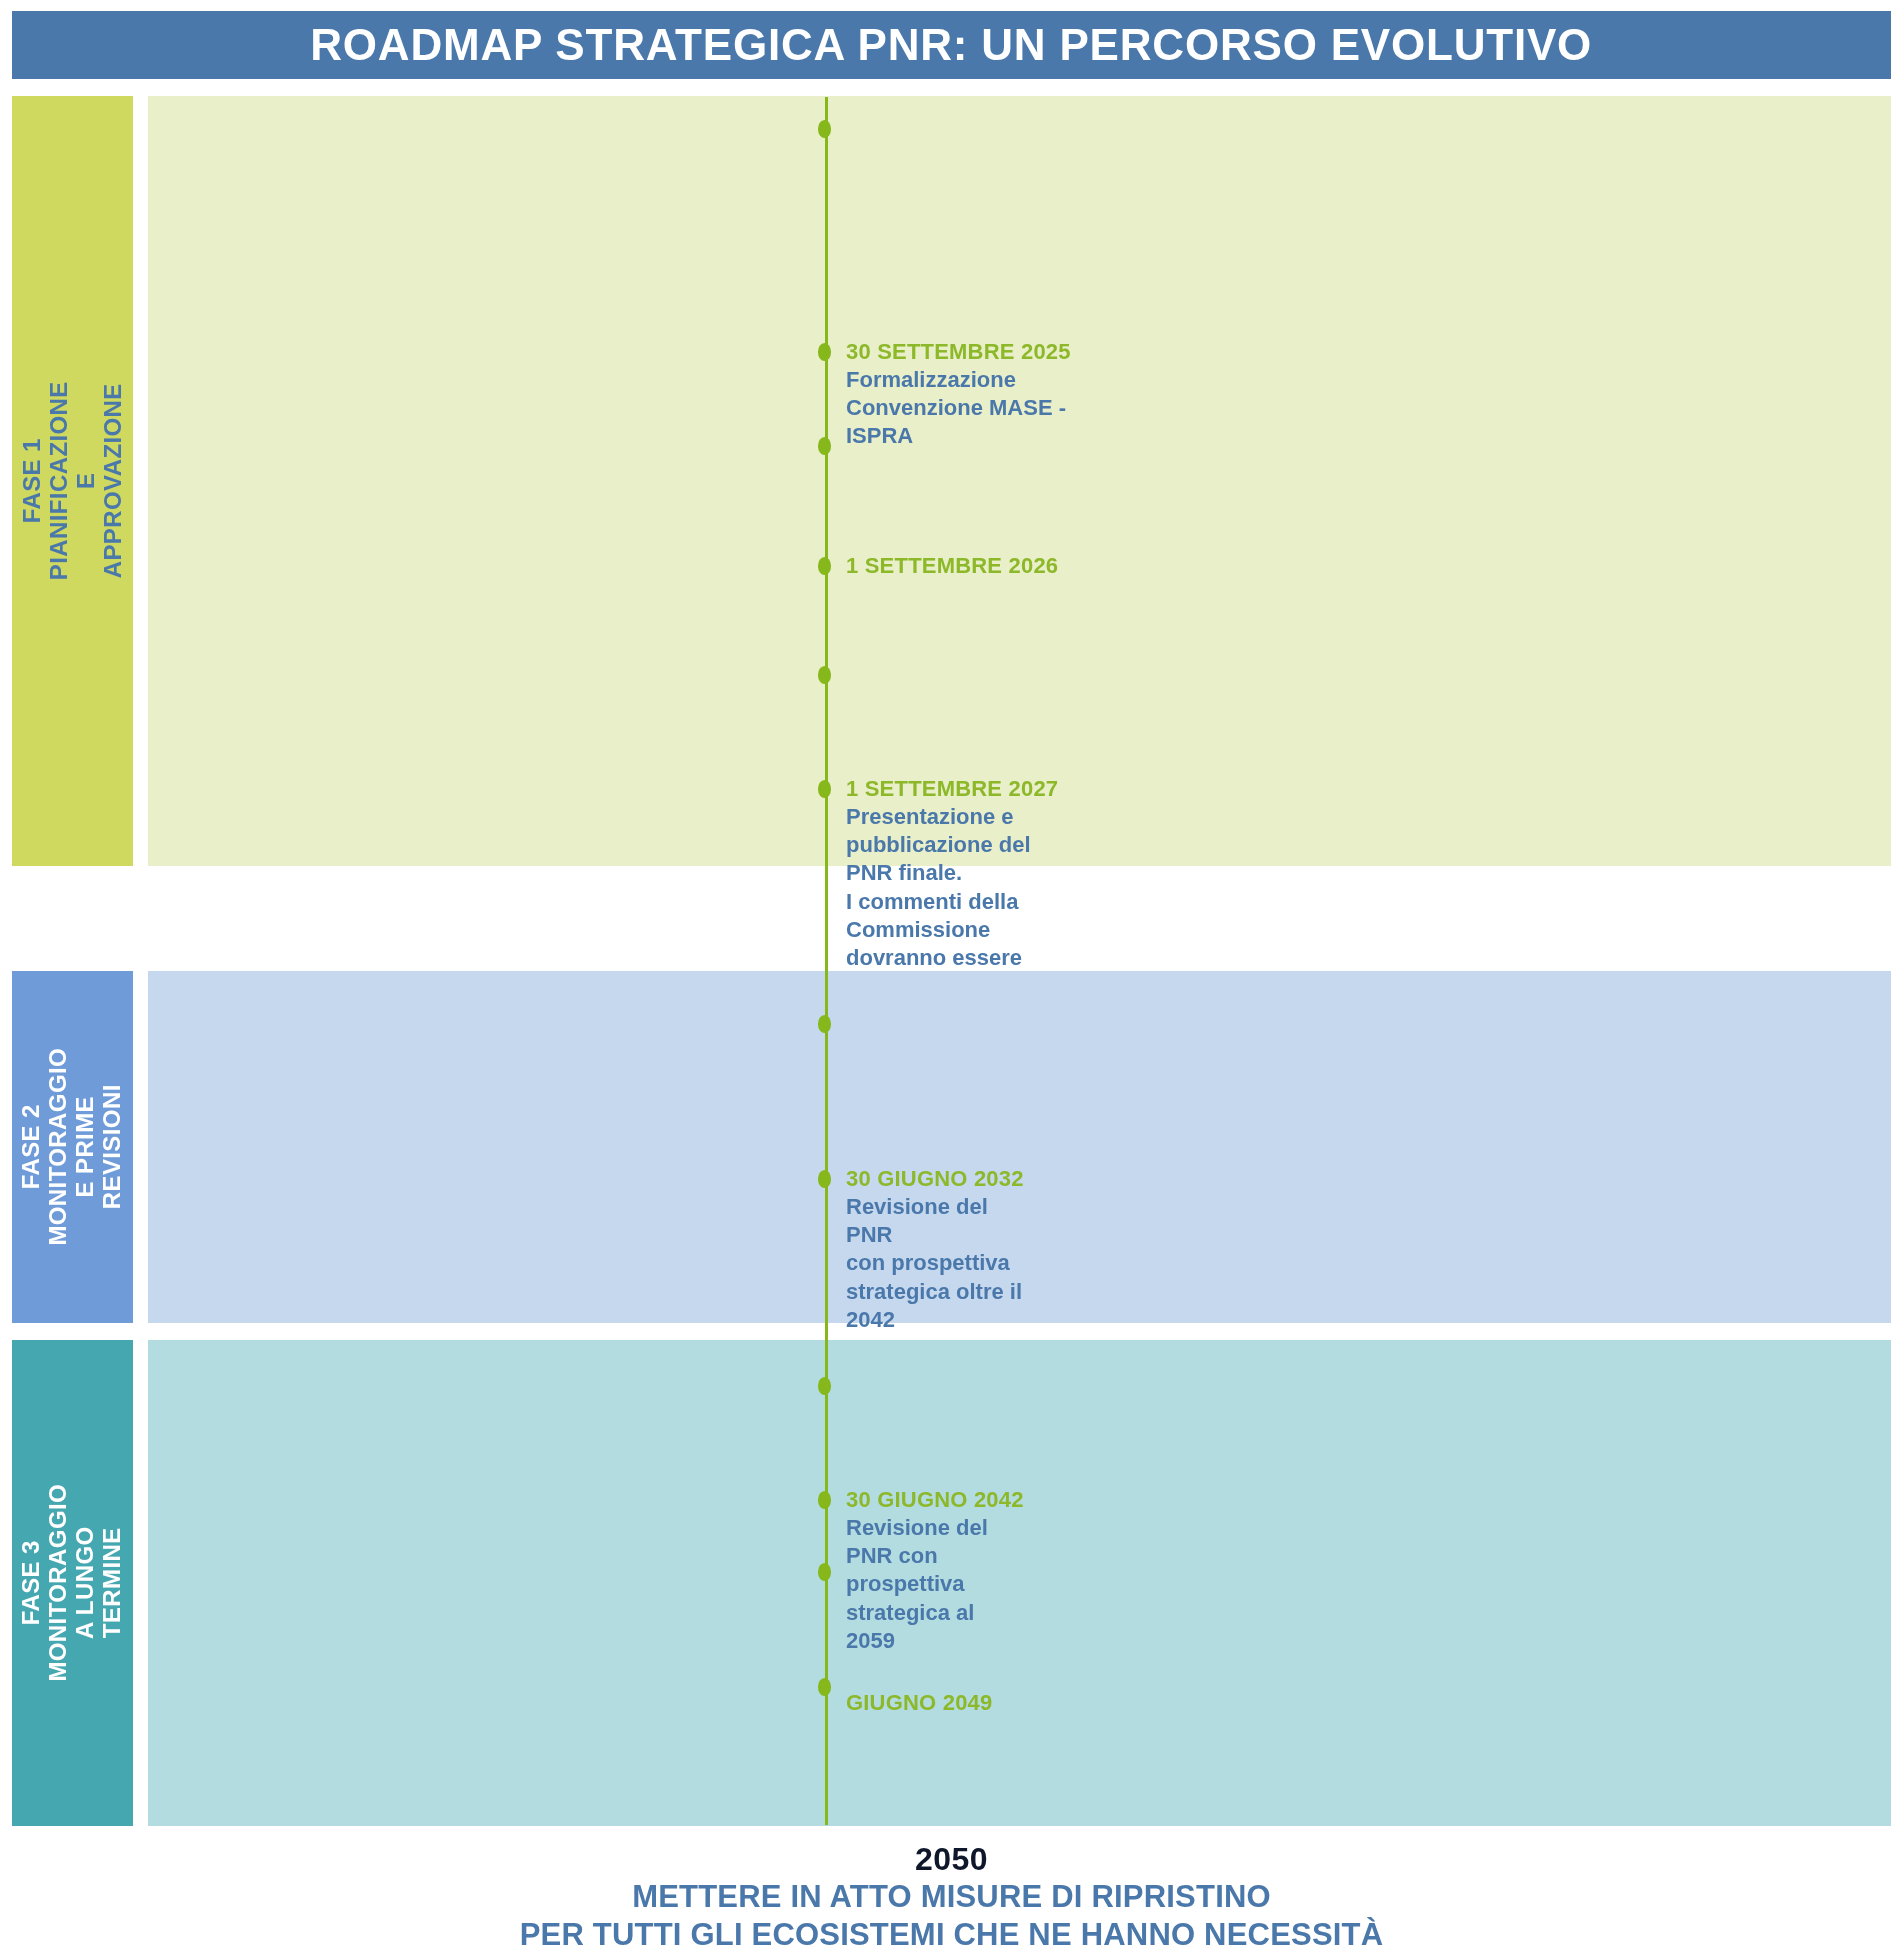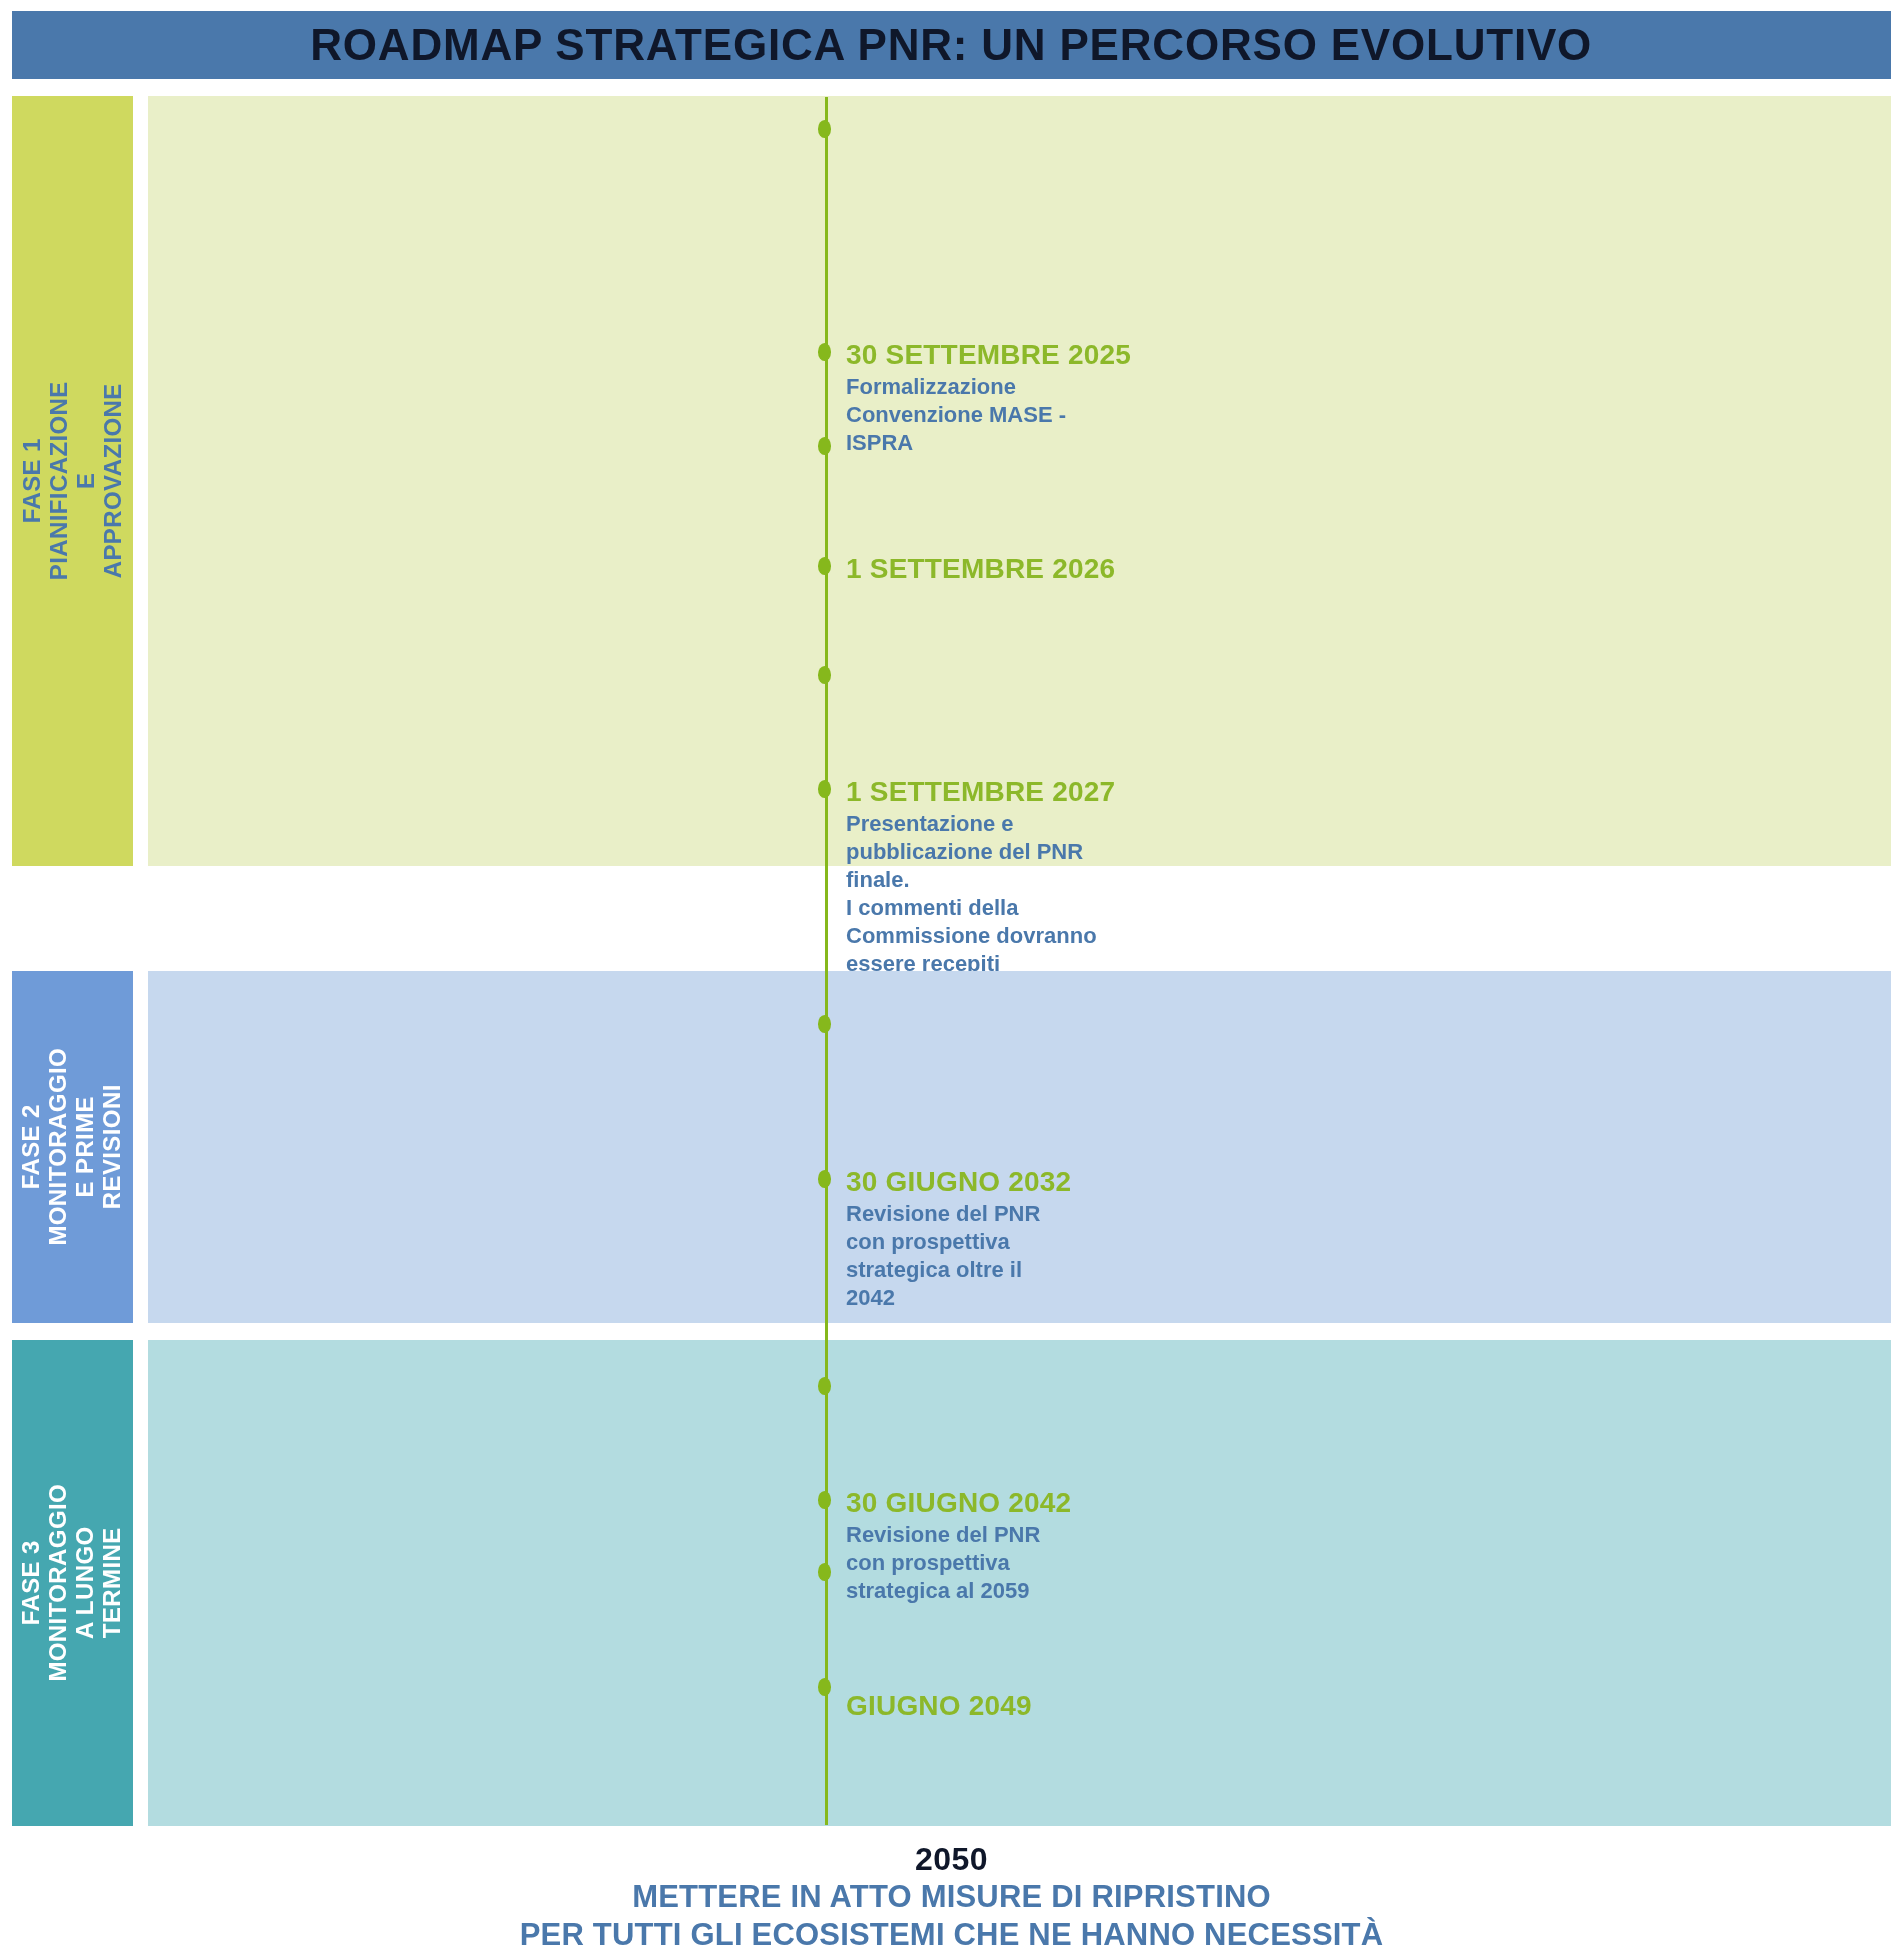--- a/index.html
+++ b/index.html
@@ -7,21 +7,21 @@
     width:1903px;height:2077px;background:#ffffff;
     font-family:"Liberation Sans","DejaVu Sans",sans-serif;
     position:relative;overflow:hidden;
   }
   
   .header{
     position:absolute;left:11.7px;top:11px;width:1879px;height:68px;
     background:#4a78ab;display:flex;align-items:center;justify-content:center;
   }
   .header-title{
-    color:#0f172a;font-weight:bold;font-size:44px;letter-spacing:0.8px;
+    color:#ffffff;font-weight:bold;font-size:44px;letter-spacing:0.8px;
     white-space:nowrap;text-align:center;
   }
 
   
   .spine{
     position:absolute;left:825px;top:97px;width:2.7px;height:1728px;
     background:#86b81c;z-index:5;
   }
 
   
@@ -59,21 +59,21 @@
   .event .dot{
     position:absolute;width:13.2px;height:18px;border-radius:50%;
     background:#86b81c;top:3.1px;z-index:6;
   }
   .event .etext{position:absolute;top:0;}
   .event-right .etext{left:0;text-align:left;}
   .event-left .dot{right:-22px;}
   .event-right .dot{left:-22px;}
 
   .edate{
-    font-weight:bold;font-size:28px;color:#8cb82a;
+    font-weight:bold;font-size:22px;color:#8cb82a;
     letter-spacing:0.2px;margin:0 0 2.3px 0;white-space:nowrap;line-height:1.08;
   }
   .edesc{
     font-weight:bold;font-size:22px;color:#4a78ab;line-height:1.28;
     white-space:pre-line;
   }
 
   
   .footer{
     position:absolute;left:0;top:1842px;width:1903px;text-align:center;

